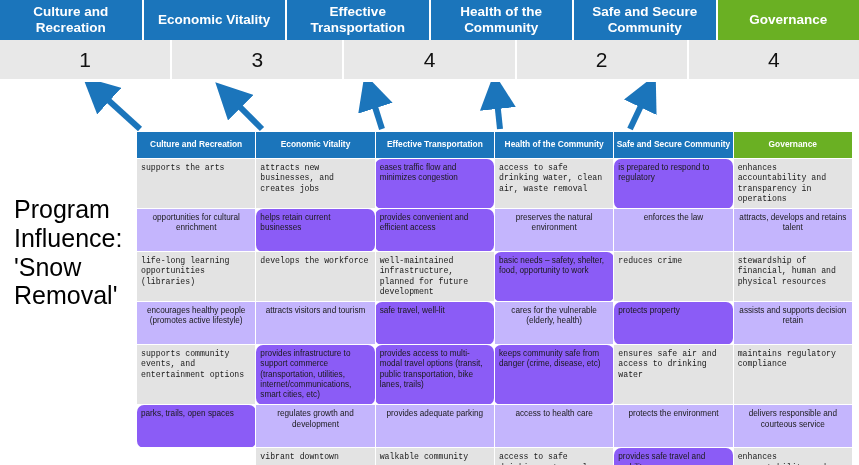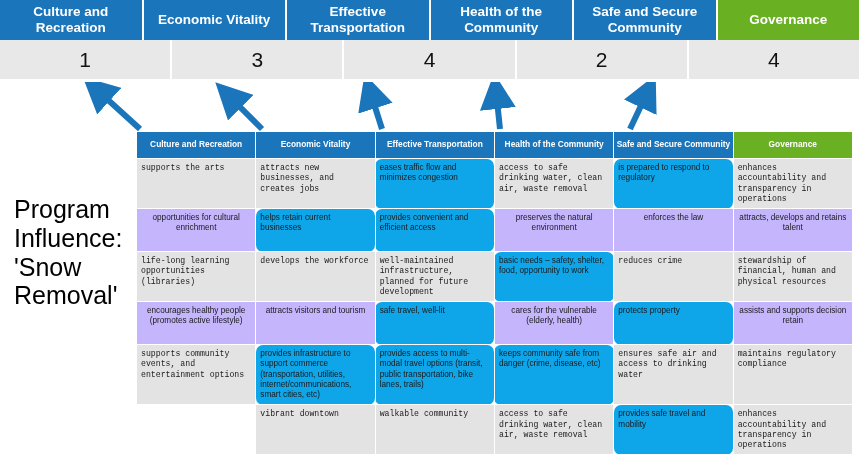--- a/index.html
+++ b/index.html
@@ -126,21 +126,21 @@
   }
   #matrix td.shade {
     background: #e3e3e3;
     font-family: Liberation Mono, monospace;
   }
   #matrix td.plain {
     background: #c4b5fd;
     text-align: center;
   }
   #matrix td.hl {
-    background: #0ea5e9;
+    background: #8b5cf6;
     border-radius: 7px;
   }
   #matrix td.empty {
     background: #ffffff;
   }
   #matrix colgroup col {
     width: 102.4px;
   }
 </style>
 </head>
@@ -246,20 +246,28 @@
       </tr>
       <tr>
         <td class="shade">supports community events, and entertainment options</td>
         <td class="hl">provides infrastructure to support commerce (transportation, utilities, internet/communications, smart cities, etc)</td>
         <td class="hl">provides access to multi-modal travel options (transit, public transportation, bike lanes, trails)</td>
         <td class="hl">keeps community safe from danger (crime, disease, etc)</td>
         <td class="shade">ensures safe air and access to drinking water</td>
         <td class="shade">maintains regulatory compliance</td>
       </tr>
       <tr>
+        <td class="hl">parks, trails, open spaces</td>
+        <td class="plain">regulates growth and development</td>
+        <td class="plain">provides adequate parking</td>
+        <td class="plain">access to health care</td>
+        <td class="plain">protects the environment</td>
+        <td class="plain">delivers responsible and courteous service</td>
+      </tr>
+      <tr>
         <td class="empty"></td>
         <td class="shade">vibrant downtown</td>
         <td class="shade">walkable community</td>
         <td class="shade">access to safe drinking water, clean air, waste removal</td>
         <td class="hl">provides safe travel and mobility</td>
         <td class="shade">enhances accountability and transparency in operations</td>
       </tr>
     </tbody>
 </table>
 

